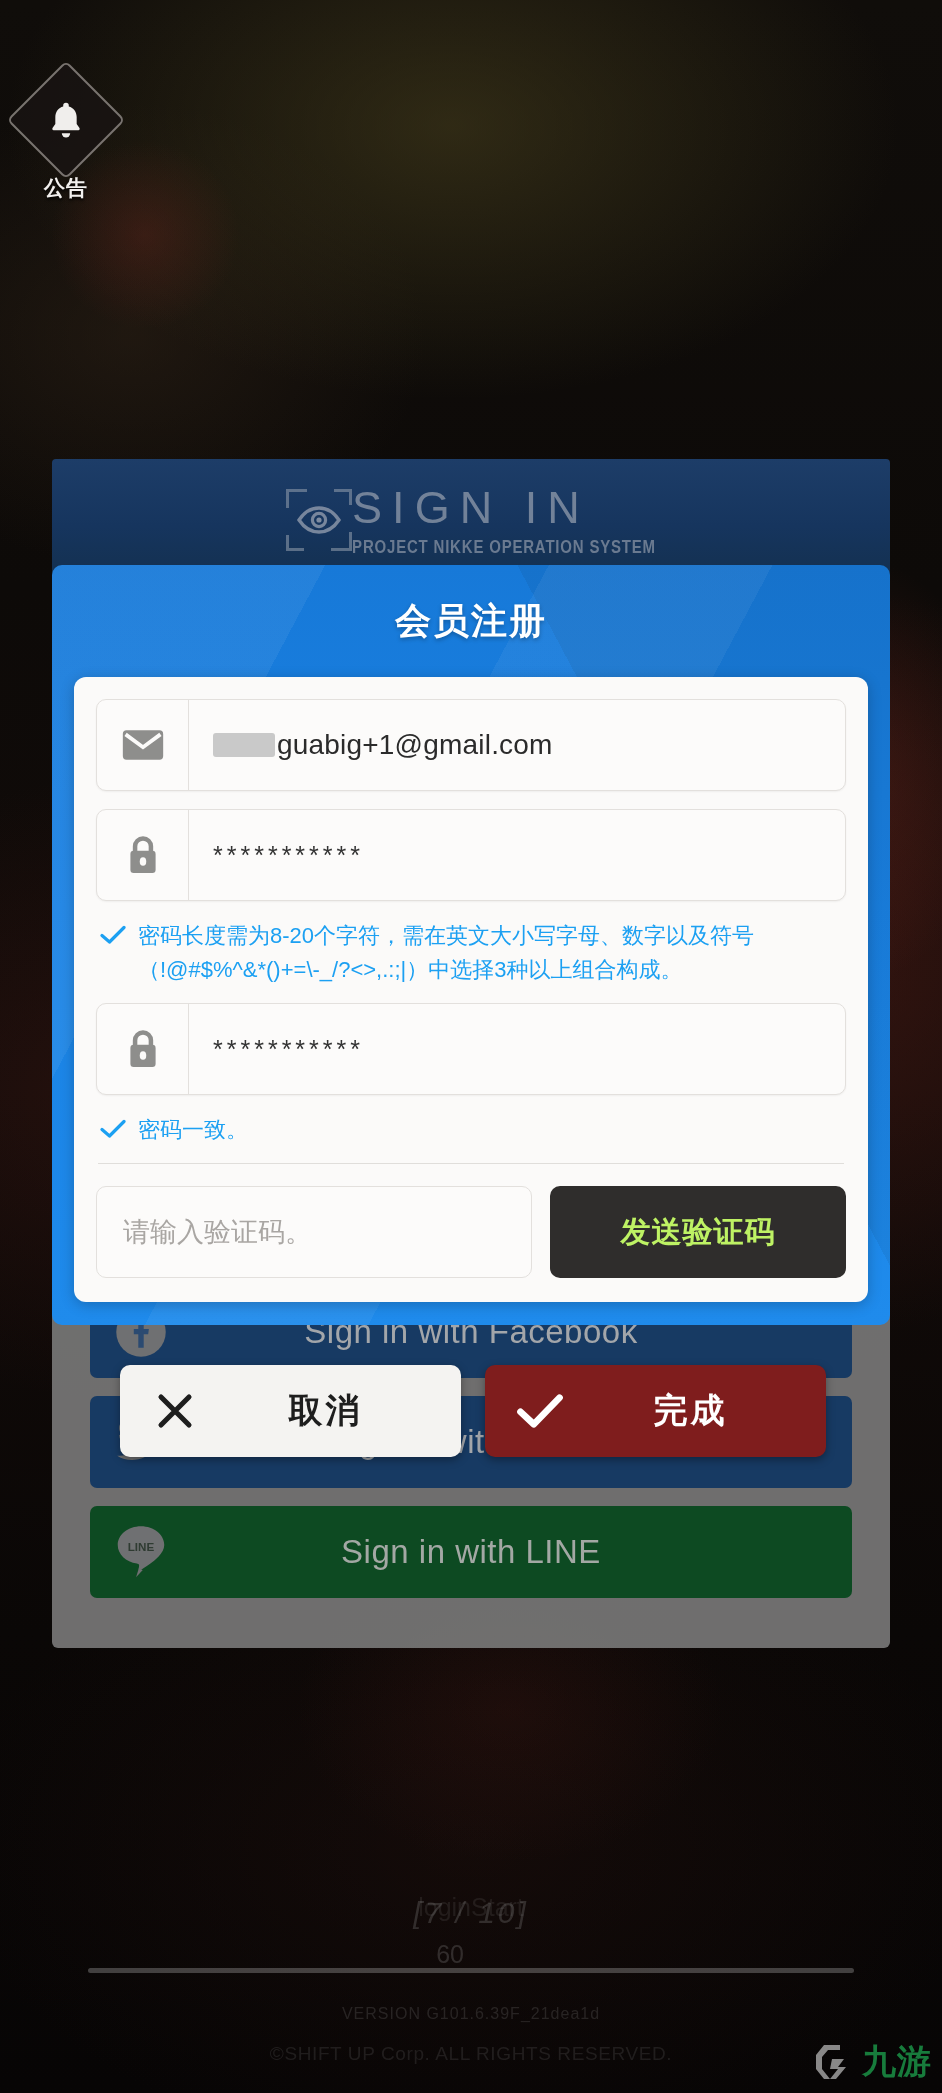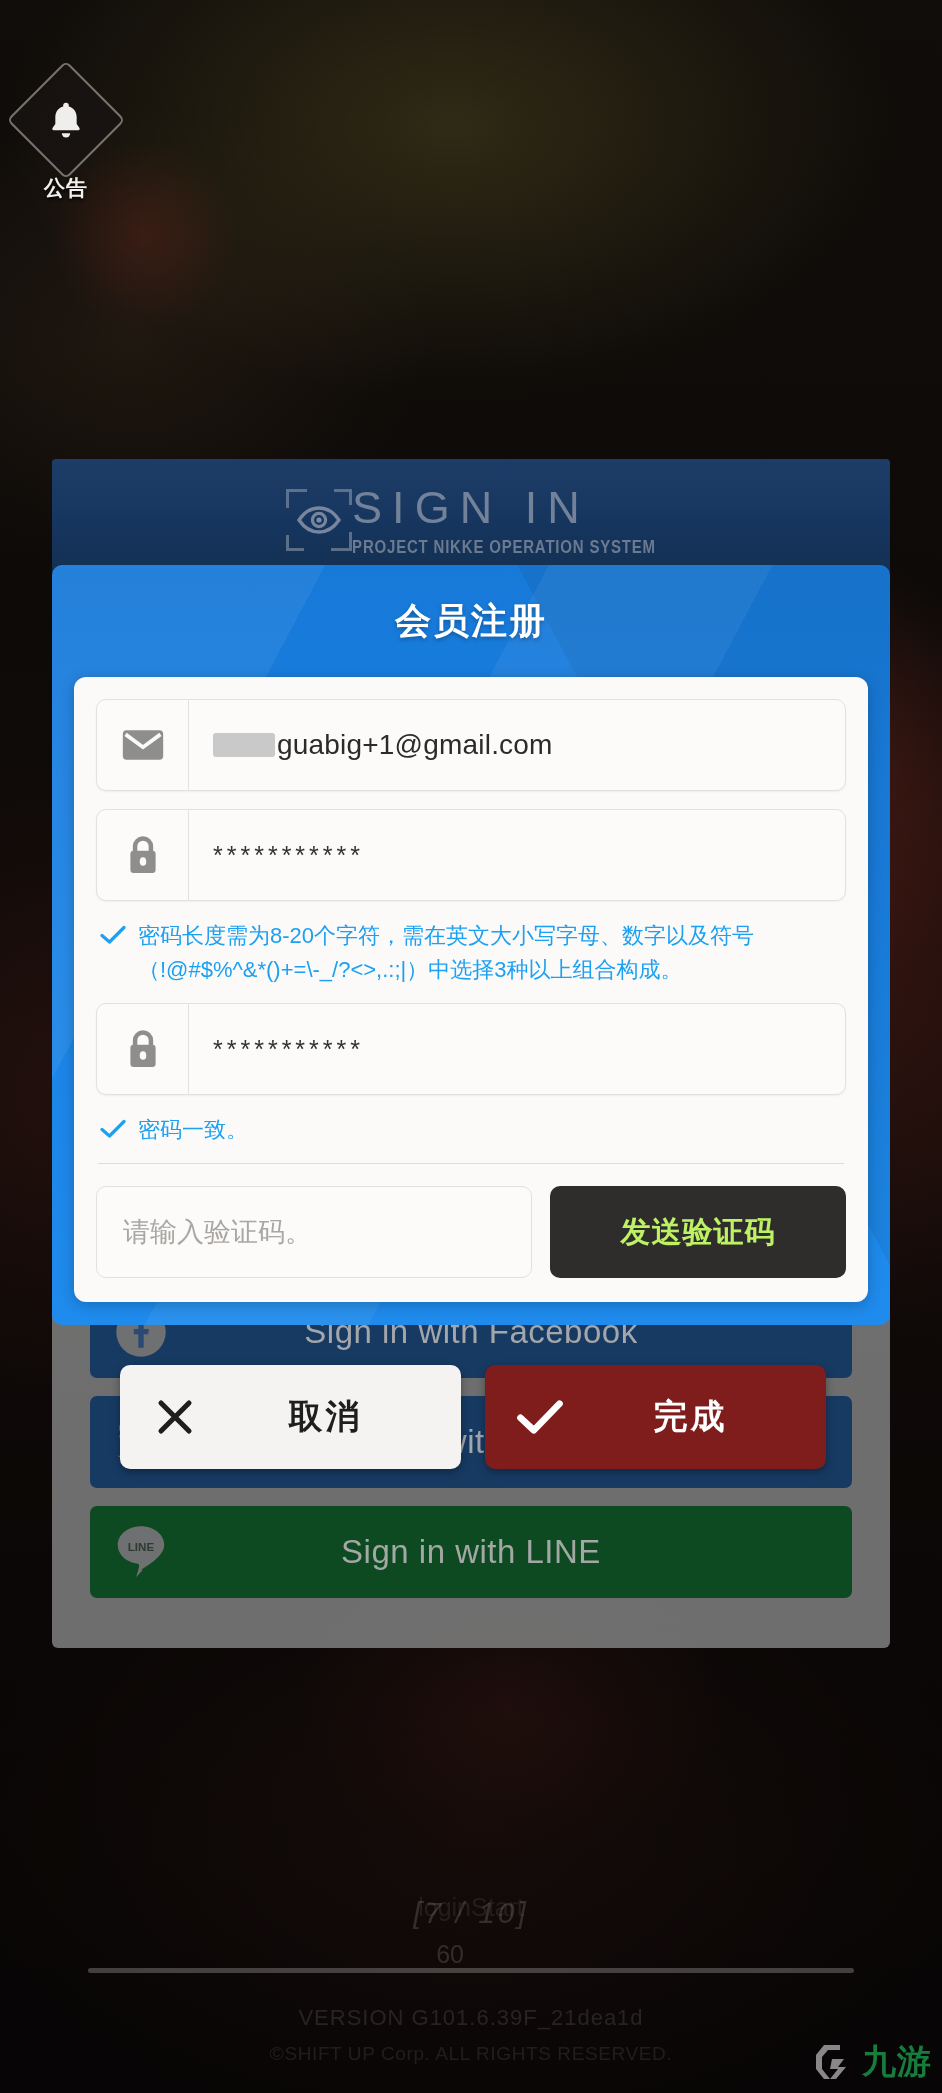--- a/index.html
+++ b/index.html
@@ -210,21 +210,21 @@
   #send-code-btn {
     width:296px; height:92px;
     background:#2f2d2c; border-radius:10px;
     display:flex; align-items:center; justify-content:center;
     color:#bef264; font-size:30px; font-weight:bold; letter-spacing:1px;
   }
 
   
   #actions {
     position:absolute; left:120px; top:1365px;
-    width:706px; height:104px;
+    width:706px; height:92px;
     display:flex; gap:24px;
   }
   .action {
     flex:1;
     display:flex; align-items:center;
     border-radius:10px;
     box-shadow:0 3px 8px rgba(0,0,0,.35);
   }
   #btn-cancel { background:#f4f3f1; }
   #btn-confirm{ background:#7f1d1d; }
@@ -251,21 +251,21 @@
   }
   #progress {
     position:absolute; left:88px; top:1968px;
     width:766px; height:5px;
     background:rgba(200,200,200,.30);
     border-radius:3px;
   }
   #version {
     position:absolute; left:0; right:0; top:2005px;
     text-align:center;
-    color:rgba(150,150,150,.20); font-size:22px; letter-spacing:1px;
+    color:rgba(150,150,150,.20); font-size:16px; letter-spacing:1px;
   }
   #copyright {
     position:absolute; left:0; right:0; top:2043px;
     text-align:center;
     color:rgba(150,150,150,.16); font-size:19px; letter-spacing:.6px;
   }
   #watermark {
     position:absolute; right:10px; bottom:8px;
     display:flex; align-items:center; gap:6px;
     opacity:.62;

